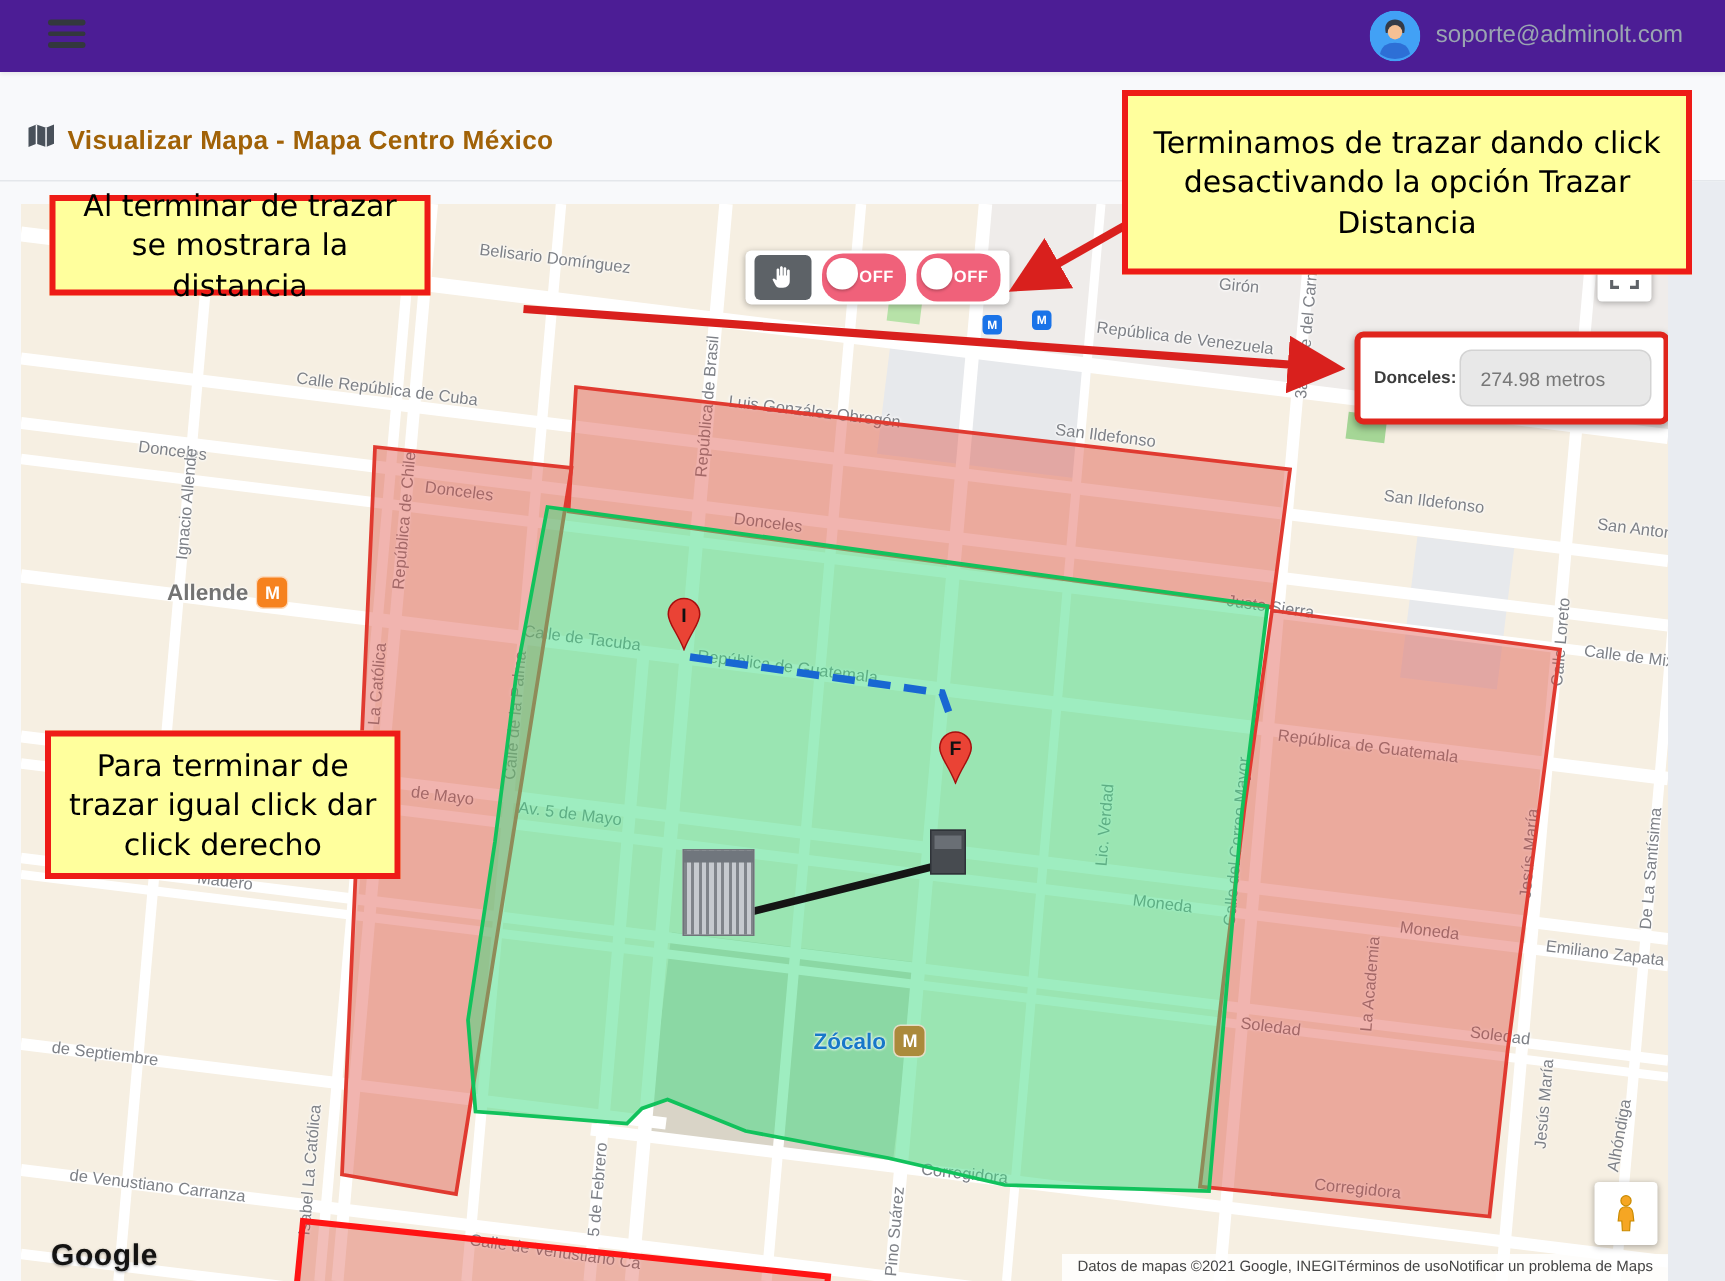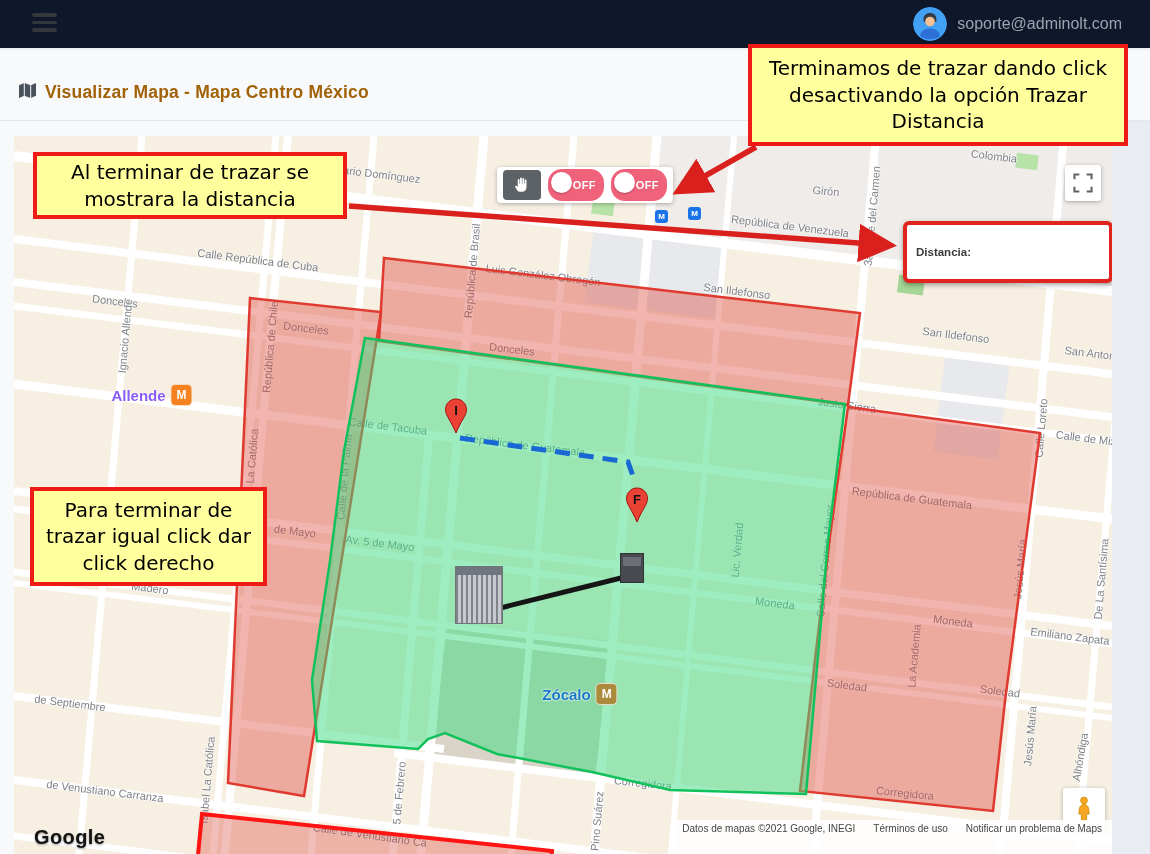--- a/index.html
+++ b/index.html
@@ -1,18 +1,18 @@
 <!DOCTYPE html>
 <html><head>
 <meta charset="utf-8">
 <style>
   html,body{margin:0;padding:0;width:1150px;height:854px;overflow:hidden;
     font-family:"Liberation Sans",sans-serif;background:#f8f9fb;position:relative}
   
-  .navbar{position:absolute;top:0;left:0;right:0;height:48px;background:#0f172a;
+  .navbar{position:absolute;top:0;left:0;right:0;height:48px;background:#4c1d95;
     box-shadow:0 1px 3px rgba(0,0,0,.08);z-index:10}
   .hamburger{position:absolute;left:32px;top:13px;width:26px;cursor:pointer}
   .hamburger span{display:block;width:25px;height:3.6px;background:#33383d;border-radius:2px;margin-bottom:4px}
   .user{position:absolute;right:28px;top:7px;display:flex;align-items:center;gap:10px}
   .avatar{width:34px;height:34px;border-radius:50%;overflow:hidden;cursor:pointer}
   .email{font-size:16px;color:#9aa5b1}
   
   .page-header{position:absolute;top:48px;left:0;width:100%;height:72px;background:#f8f9fb;
     border-bottom:1px solid #e4e7eb;z-index:2}
   .title-row{position:absolute;left:18px;top:34px;display:flex;gap:8px;align-items:center}
@@ -56,30 +56,30 @@
     border-radius:3px;box-shadow:0 1px 4px rgba(0,0,0,.3);display:grid;place-items:center;cursor:pointer;z-index:8}
   .dist{position:absolute;left:889px;top:85px;width:202px;height:54px;background:#fff;
     border:4px solid #e0251c;border-radius:6px;box-shadow:0 2px 5px rgba(0,0,0,.35);z-index:9}
   .dlabel{position:absolute;left:9px;top:50%;transform:translateY(-50%);font-size:11.5px;
     font-weight:bold;color:#3c3c3c}
   .dvalue{position:absolute;left:66px;right:8px;top:8px;bottom:8px;background:#e8e8e8;
     border:1px solid #d3d3d3;border-radius:8px;font-size:13px;color:#787878;
     display:flex;align-items:center;padding-left:13px}
   .wm{position:absolute;left:20px;bottom:5px;font-size:20px;font-weight:bold;color:#000000;
     opacity:.92;text-shadow:0 1px 2px rgba(110,110,110,.7);letter-spacing:.4px;z-index:8}
-  .attr{position:absolute;right:0;bottom:0;display:flex;gap:18px;align-items:center;
-    background:rgba(255,255,255,.85);padding:3px 10px 20px;font-size:10px;color:#444;z-index:8}
+  .attr{position:absolute;right:0;bottom:0;display:flex;align-items:center;
+    background:rgba(255,255,255,.85);padding:3px 10px 4px;font-size:10px;color:#444;z-index:8}
   .attr span{cursor:default}
   
   .arrows{position:absolute;left:0;top:0;z-index:40;pointer-events:none}
   .callout{position:absolute;background:#ffff9d;border:4px solid #ee1b17;color:#000;
     font-family:"DejaVu Sans",sans-serif;font-size:20px;text-align:center;z-index:50;
     display:flex;align-items:center;justify-content:center;line-height:1.32;padding:4px 10px;box-sizing:border-box}
-  .c1{left:748px;top:44px;width:380px;height:102px}
-  .c2{left:33px;top:152px;width:314px;height:67px}
+  .c1{left:748px;top:60px;width:380px;height:123px}
+  .c2{left:33px;top:130px;width:254px;height:67px}
   .c3{left:30px;top:487px;width:237px;height:99px}
 </style>
 </head>
 <body>
 
 <div class="navbar">
   <div class="hamburger">
     <span></span>
       <span></span>
       <span></span>
@@ -221,21 +221,21 @@
           <path d="M12 1C6.2 1 1.5 5.7 1.5 11.5 1.5 17.6 7 22.6 12 35 17 22.6 22.5 17.6 22.5 11.5 22.5 5.7 17.8 1 12 1Z" fill="#EA4335" stroke="#A50E0E"></path>
           <text x="12" y="16.5" text-anchor="middle" font-size="13" font-weight="bold" fill="#111" font-family="Liberation Sans">I</text>
         </svg></div>
       <div class="pin" style="left: 611px; top: 351px;"><svg width="24" height="36" viewBox="0 0 24 36">
           <path d="M12 1C6.2 1 1.5 5.7 1.5 11.5 1.5 17.6 7 22.6 12 35 17 22.6 22.5 17.6 22.5 11.5 22.5 5.7 17.8 1 12 1Z" fill="#EA4335" stroke="#A50E0E"></path>
           <text x="12" y="16.5" text-anchor="middle" font-size="13" font-weight="bold" fill="#111" font-family="Liberation Sans">F</text>
         </svg></div>
     </div>
   <div id="stations">
       <div class="station" style="left: 138px; top: 259px;">
-        <span class="sname" style="color: #8b5cf6;">Allende</span>
+        <span class="sname" style="color: #737373;">Allende</span>
         <span class="sicon" style="background: rgb(246, 130, 31);">M</span>
       </div>
       <div class="station" style="left: 566px; top: 558px;">
         <span class="sname" style="color: rgb(24, 120, 200);">Zócalo</span>
         <span class="sicon" style="background: rgb(171, 138, 60);">M</span>
       </div>
     </div>
 
   <div class="ctrl">
     <button class="hand">
@@ -253,21 +253,22 @@
     </div>
   </div>
 
   <button class="fs">
     <svg width="22" height="22" viewBox="0 0 36 36">
       <path d="M4 12V4h8M24 4h8v8M32 24v8h-8M12 32H4v-8" fill="none" stroke="#5f6368" stroke-width="3.4"></path>
     </svg>
   </button>
 
   <div class="dist">
-    <span class="dlabel">Distancia:</span>
+    <span class="dlabel">Donceles:</span>
+    <span class="dvalue">274.98 metros</span>
   </div>
 
   <button class="peg">
     <svg width="24" height="28" viewBox="0 0 24 28">
       <g fill="#f6a623" stroke="#c98a00" stroke-width=".8">
         <circle cx="12" cy="5.5" r="3.4"></circle>
         <path d="M12 9.5c-2.6 0-4.3 1.7-4.6 4.2L6.8 19h2.4l.4 6.5h4.8l.4-6.5h2.4l-.6-5.3c-.3-2.5-2-4.2-4.6-4.2z"></path>
       </g>
     </svg>
   </button>

